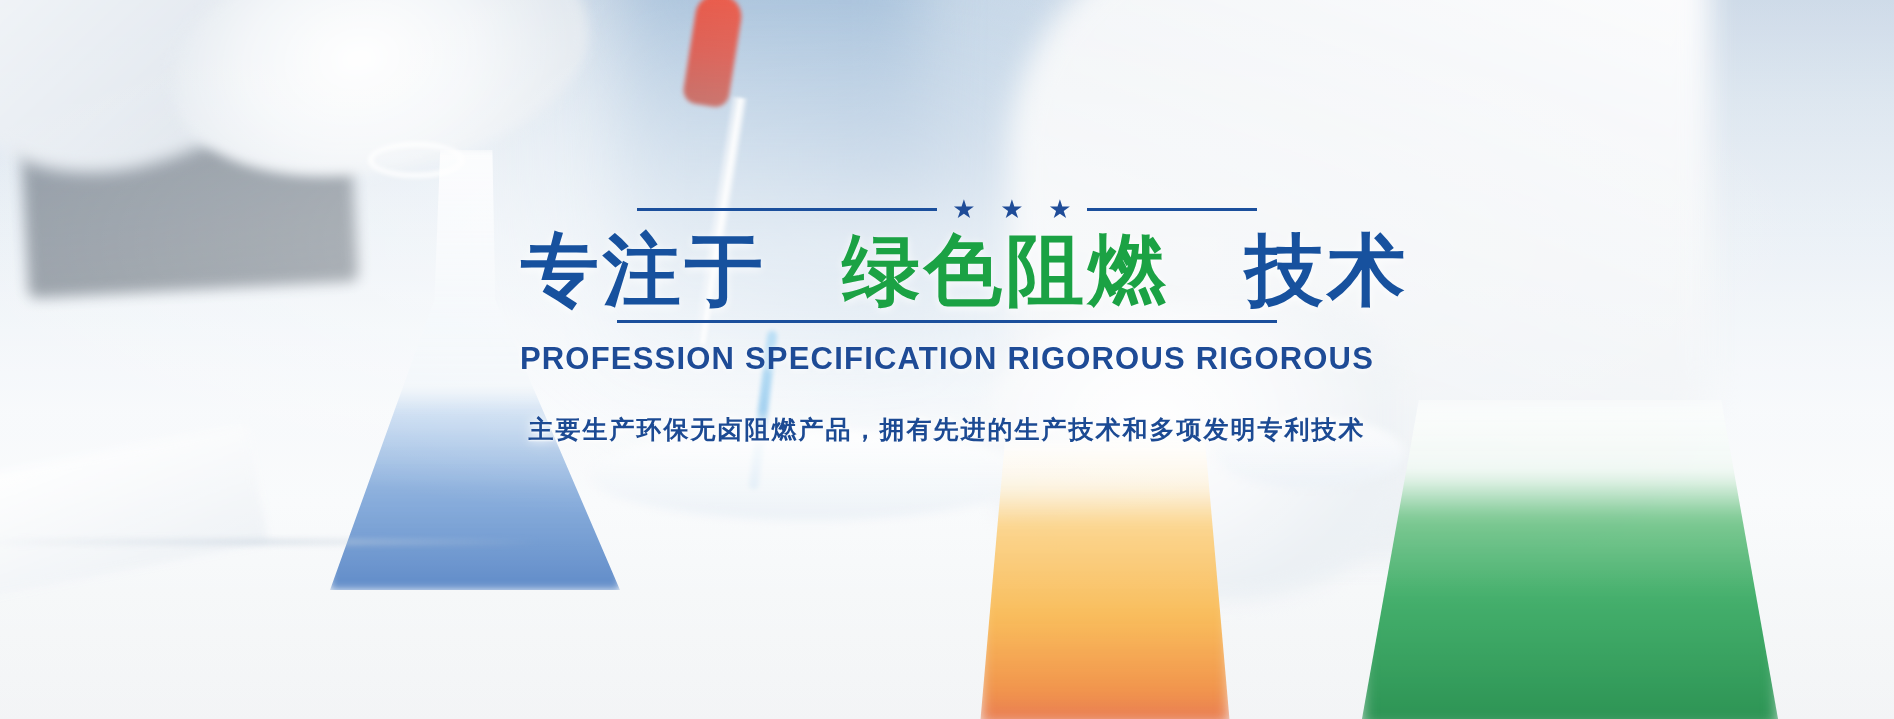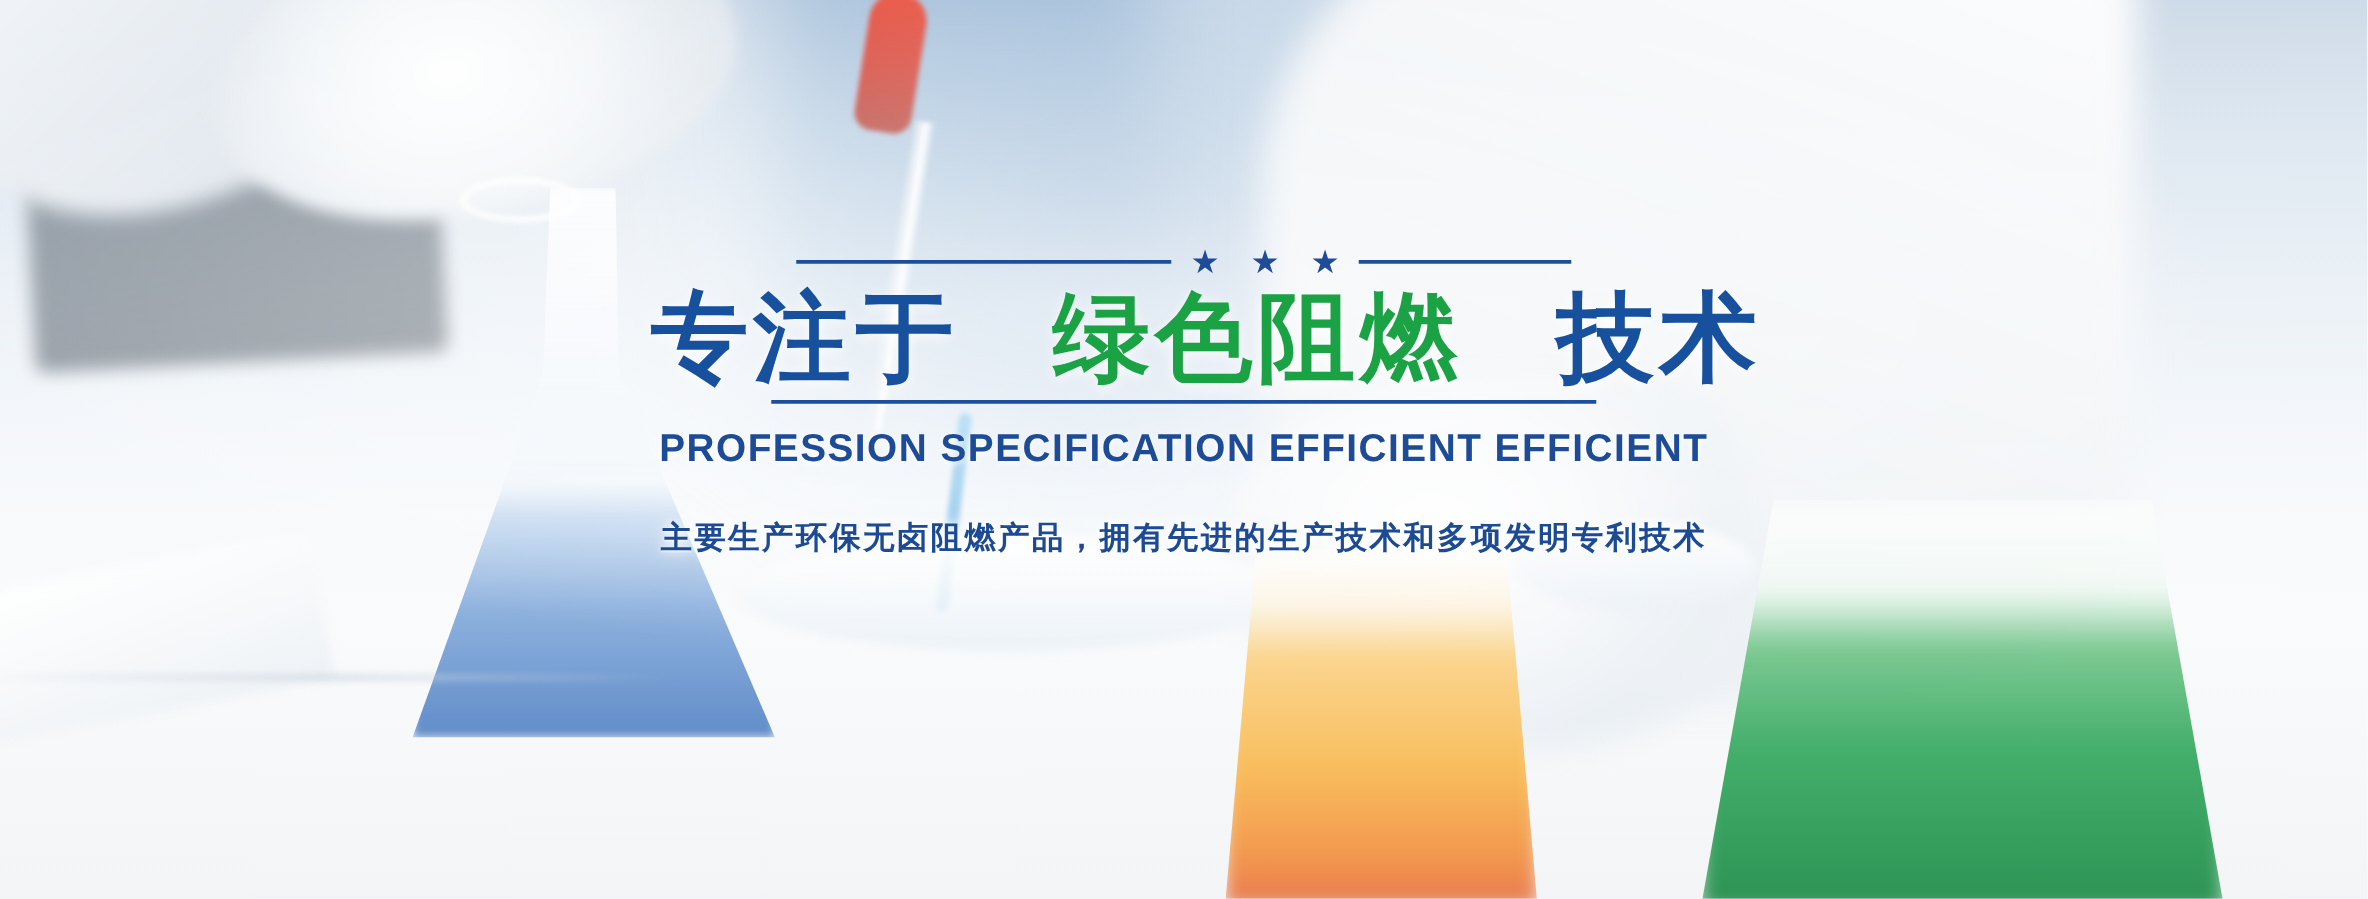--- a/index.html
+++ b/index.html
@@ -346,18 +346,18 @@
     <h1 class="headline">
       <span class="hl-blue">专注于</span>
       <span class="hl-gap"></span>
       <span class="hl-green">绿色阻燃</span>
       <span class="hl-gap"></span>
       <span class="hl-blue">技术</span>
     </h1>
 
     <div class="head-underline"></div>
 
-    <div class="subtitle-en">PROFESSION SPECIFICATION EFFICIENT EFFICIENT</div>
+    <div class="subtitle-en">PROFESSION SPECIFICATION RIGOROUS RIGOROUS</div>
 
     <div class="tagline-cn">主要生产环保无卤阻燃产品，拥有先进的生产技术和多项发明专利技术</div>
 
   </div>
 </div>
 
 </body></html>

